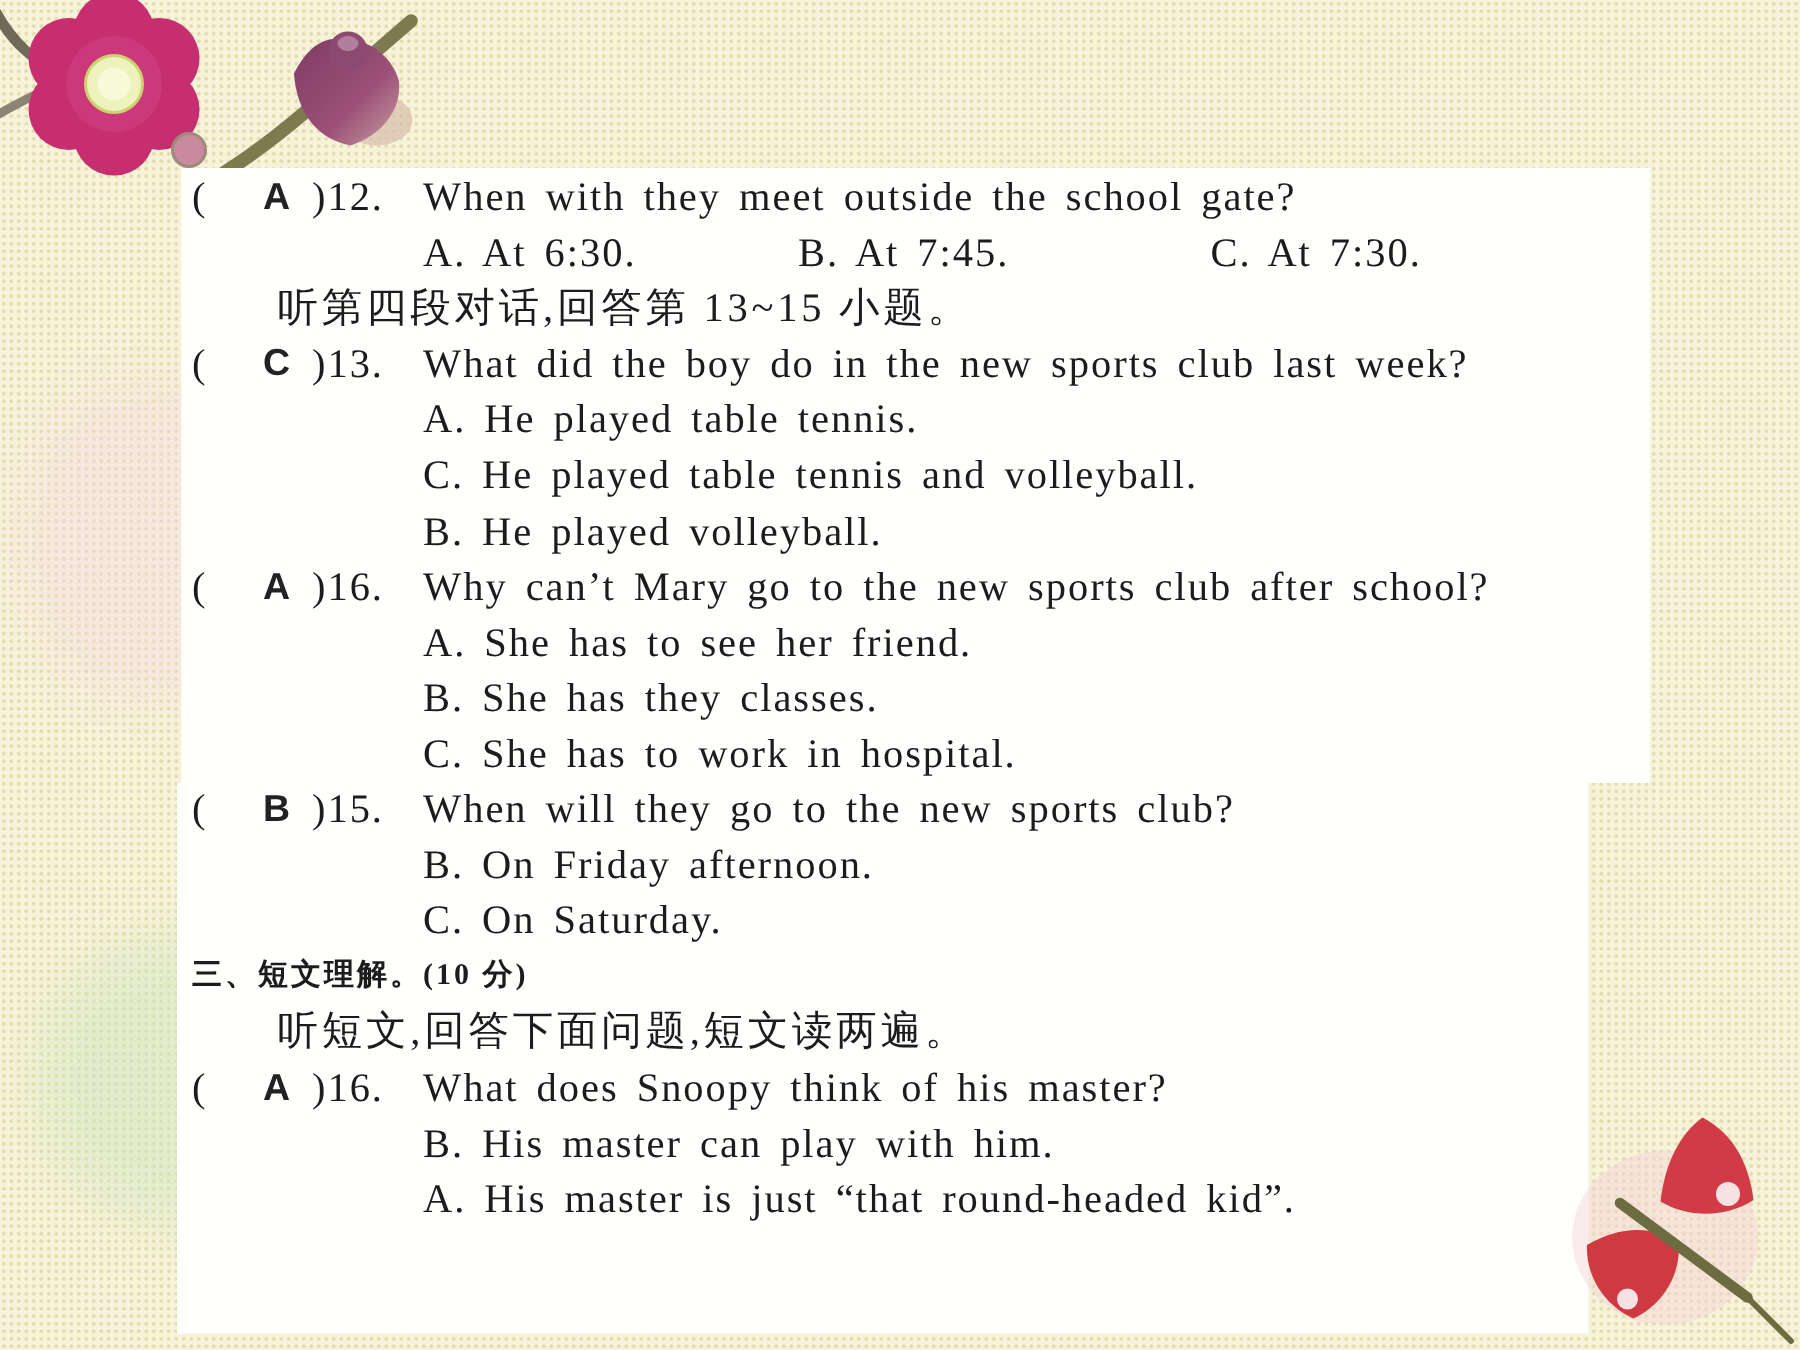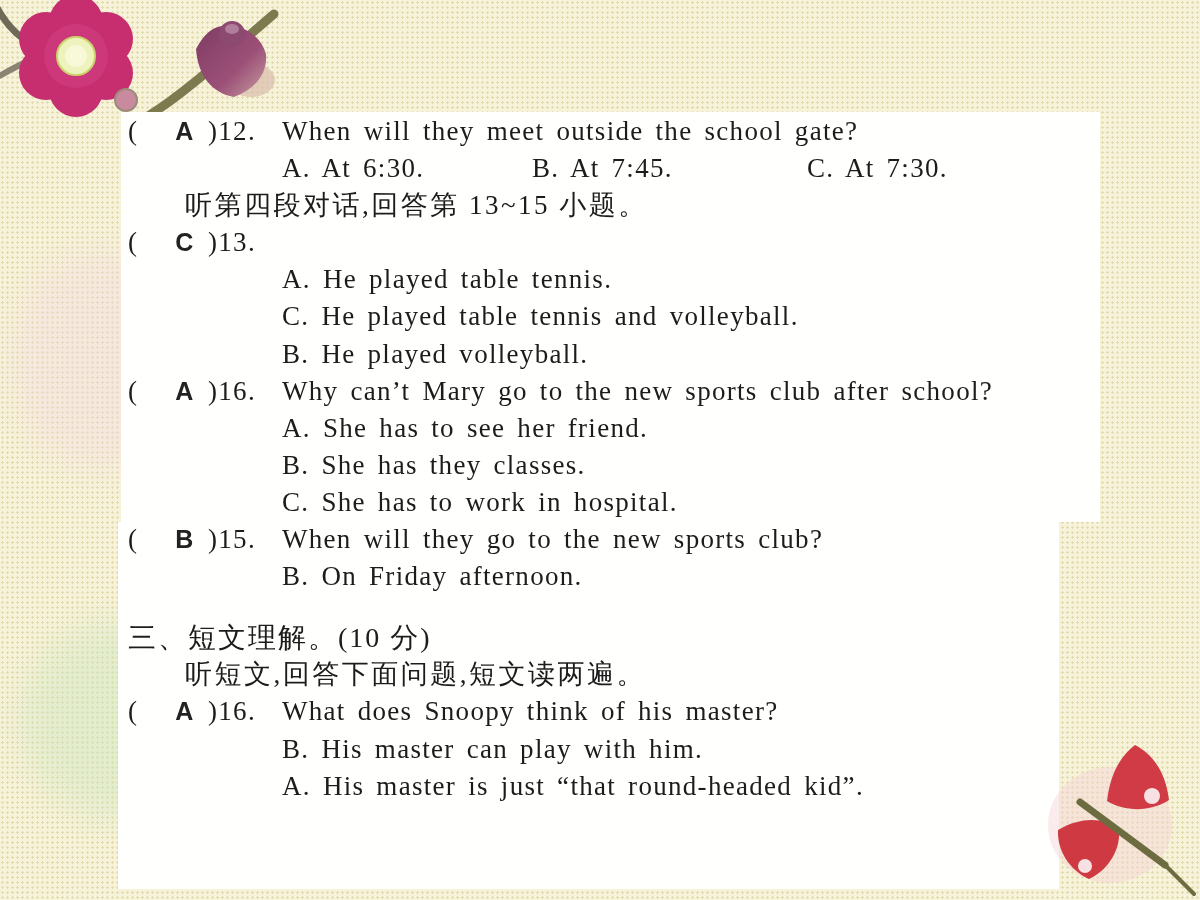--- a/index.html
+++ b/index.html
@@ -22,21 +22,21 @@
   .deco { position:absolute; }
   #flower-deco    { left:-6px; top:-6px;  z-index:0; }
   #bud-deco       { left:146px; top:2px;  z-index:0; }
   #butterfly-deco { left:1040px; top:730px; z-index:6; }
 
   #textcol { position:absolute; left:128px; top:113px; width:965px; z-index:5; }
   .line { height:37.1px; line-height:37.1px; white-space:nowrap; font-size:27px; }
   .en  { letter-spacing:1.3px; word-spacing:4px; }
   .cn  { letter-spacing:2.5px; }
   .cn-indent { padding-left:57px; }
-  .sec { font-weight:400; font-size:28px; letter-spacing:2px;margin-top:24px; }
+  .sec { font-weight:700; font-size:20px; letter-spacing:2px; }
   .pfx { display:inline-flex; width:154px; vertical-align:bottom; }
   .op  { width:34px; }
   .ans { width:46px; text-align:center;
          font-family:"Liberation Sans","DejaVu Sans",sans-serif;
          font-weight:700; font-size:25px; color:#222; }
   .optline { padding-left:154px; }
   .w1 { display:inline-block; width:250px; }
   .w2 { display:inline-block; width:275px; }
 </style>
 </head>
@@ -91,36 +91,36 @@
 <div id="panel-bottom" class="panel"></div>
 
 <div id="textcol">
 
   <div class="line en">
     <span class="pfx">
         <span class="op">(</span>
         <span class="ans">A</span>
         <span class="cp">)</span>
         <span class="num">12.</span>
-      </span><span class="qtext">When will they meet outside the school gate?</span>
+      </span><span class="qtext">When with they meet outside the school gate?</span>
   </div>
 
   <div class="line en optline">
     <span class="w1">A. At 6:30.</span><span class="w2">B. At 7:45.</span><span>C. At 7:30.</span>
   </div>
 
   <div class="line cn cn-indent">听第四段对话,回答第 13~15 小题。</div>
 
   <div class="line en">
     <span class="pfx">
         <span class="op">(</span>
         <span class="ans">C</span>
         <span class="cp">)</span>
         <span class="num">13.</span>
-      </span>
+      </span><span class="qtext">What did the boy do in the new sports club last week?</span>
   </div>
   <div class="line en optline">A. He played table tennis.</div>
   <div class="line en optline">C. He played table tennis and volleyball.</div>
   <div class="line en optline">B. He played volleyball.</div>
 
   <div class="line en">
     <span class="pfx">
         <span class="op">(</span>
         <span class="ans">A</span>
         <span class="cp">)</span>
@@ -133,20 +133,21 @@
 
   <div class="line en">
     <span class="pfx">
         <span class="op">(</span>
         <span class="ans">B</span>
         <span class="cp">)</span>
         <span class="num">15.</span>
       </span><span class="qtext">When will they go to the new sports club?</span>
   </div>
   <div class="line en optline">B. On Friday afternoon.</div>
+  <div class="line en optline">C. On Saturday.</div>
 
   <div class="line cn sec">三、短文理解。(10 分)</div>
   <div class="line cn cn-indent">听短文,回答下面问题,短文读两遍。</div>
 
   <div class="line en">
     <span class="pfx">
         <span class="op">(</span>
         <span class="ans">A</span>
         <span class="cp">)</span>
         <span class="num">16.</span>

